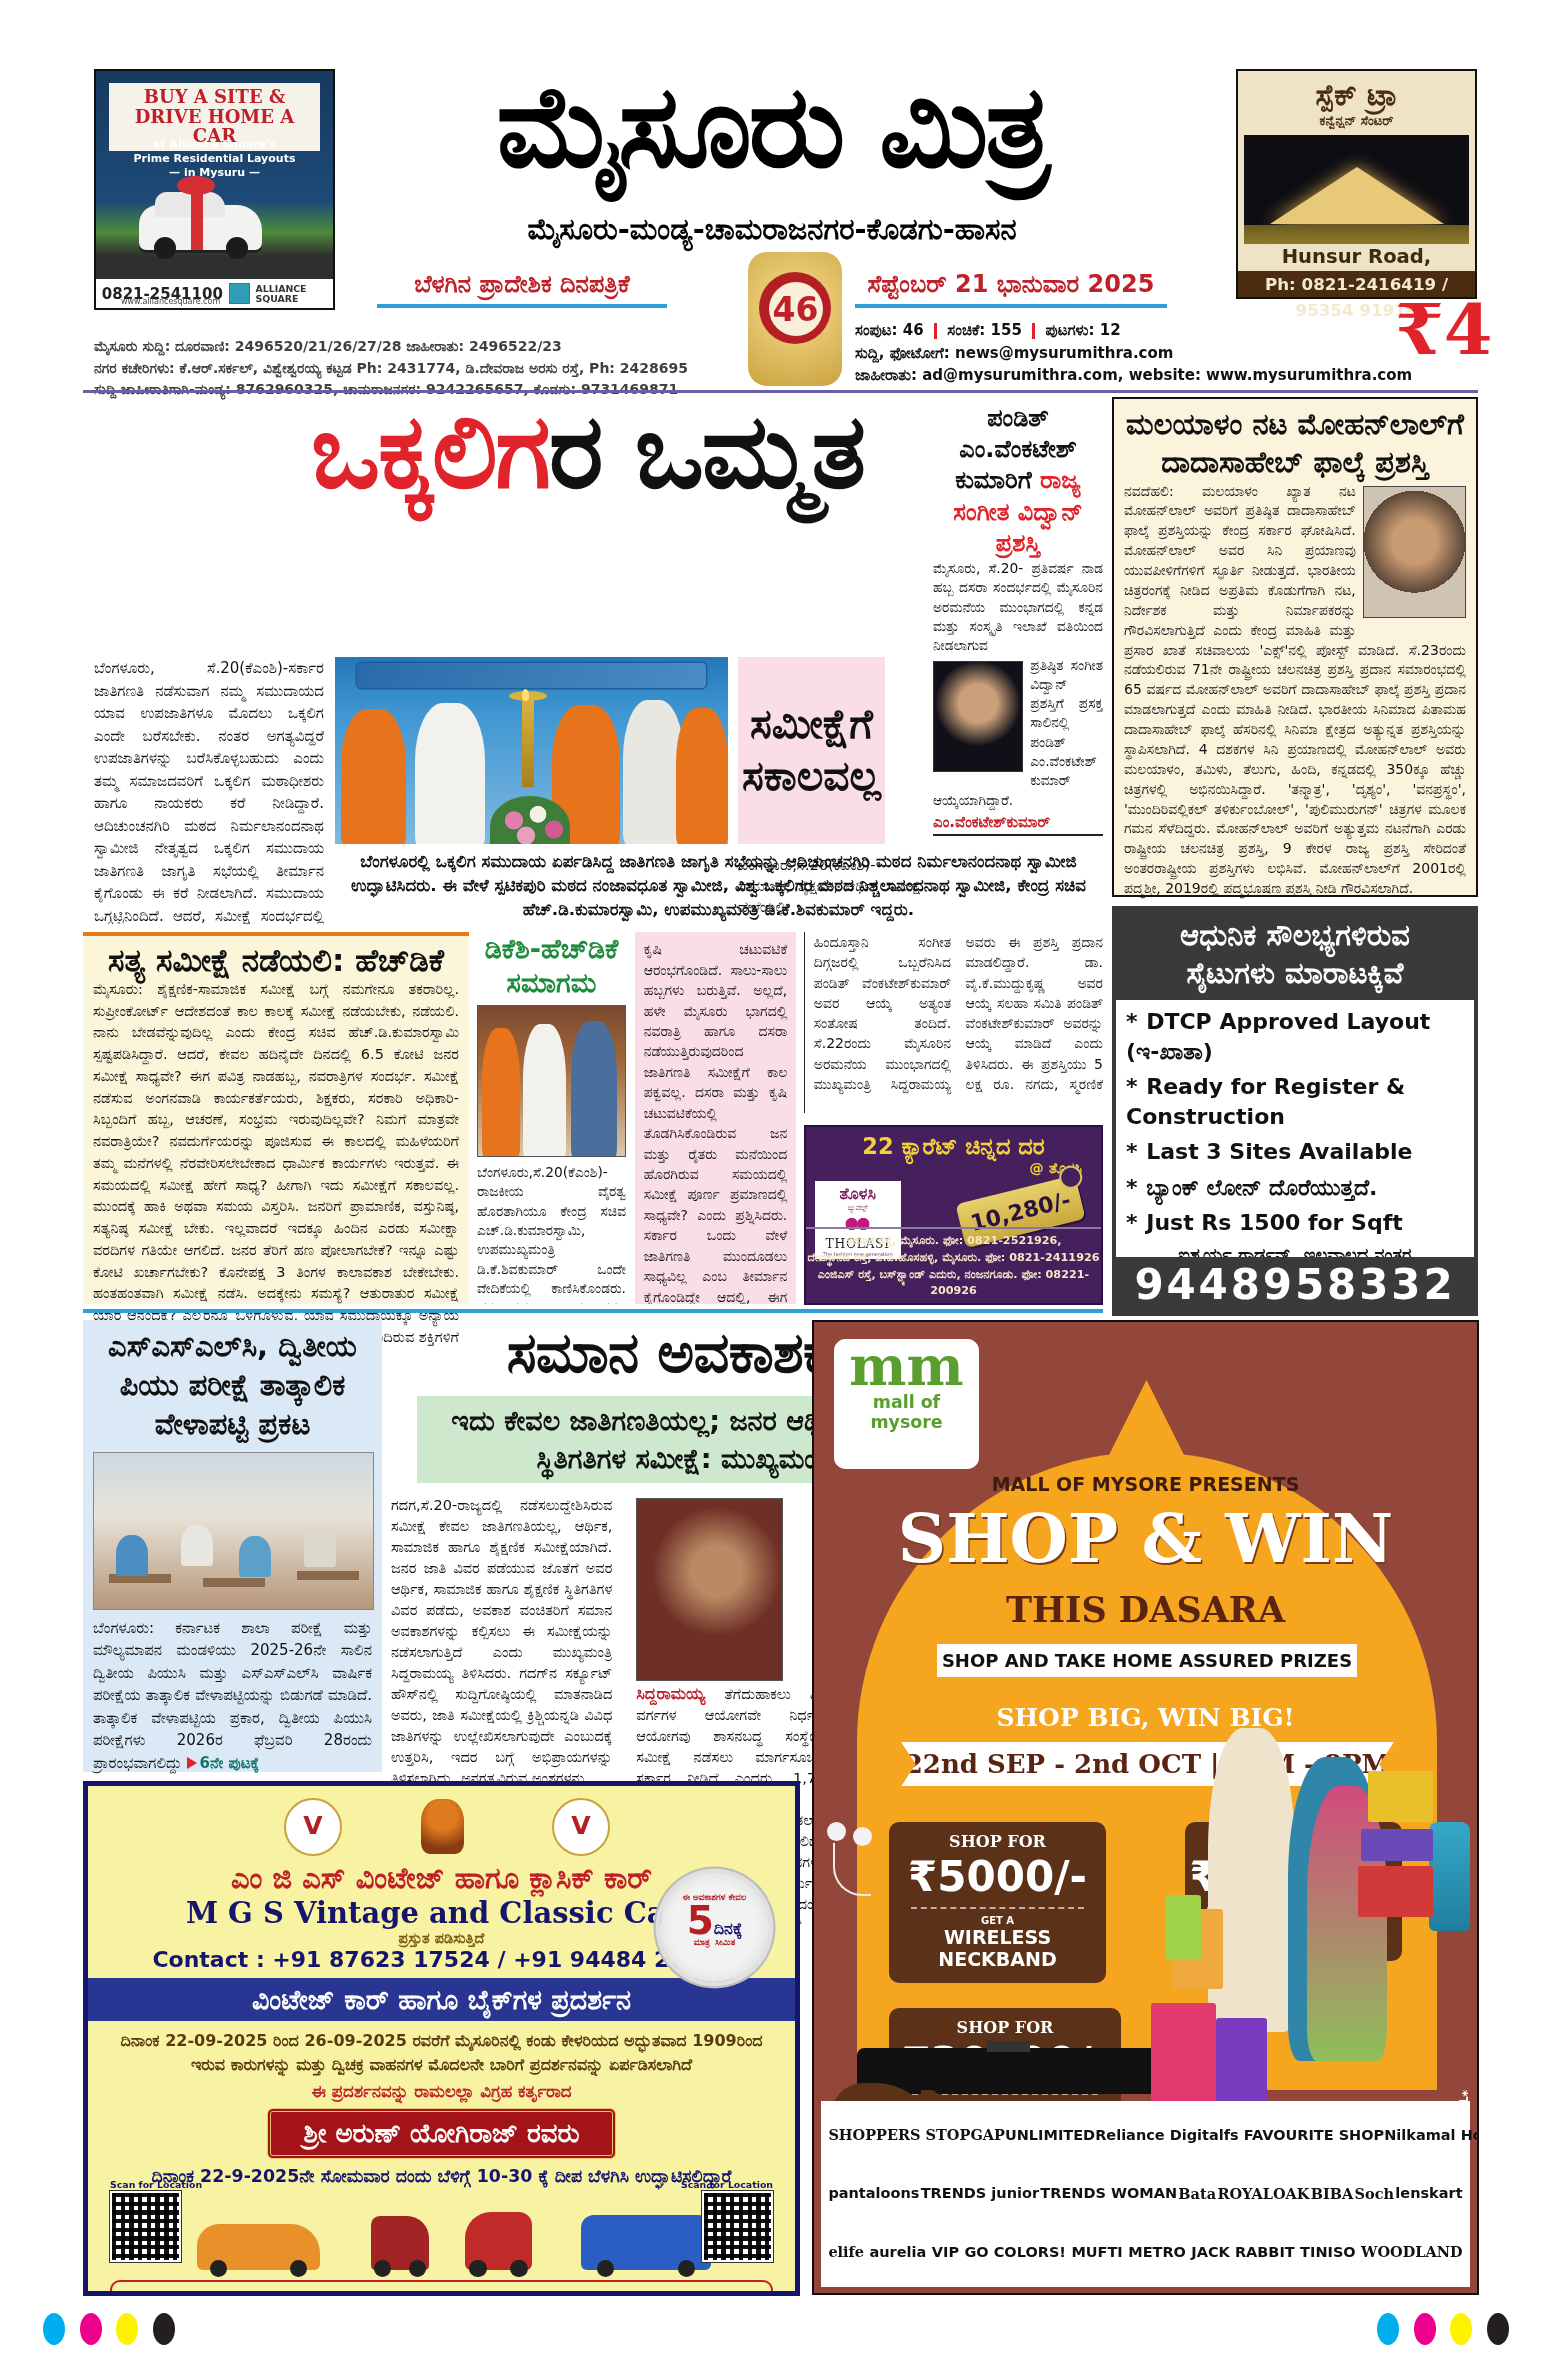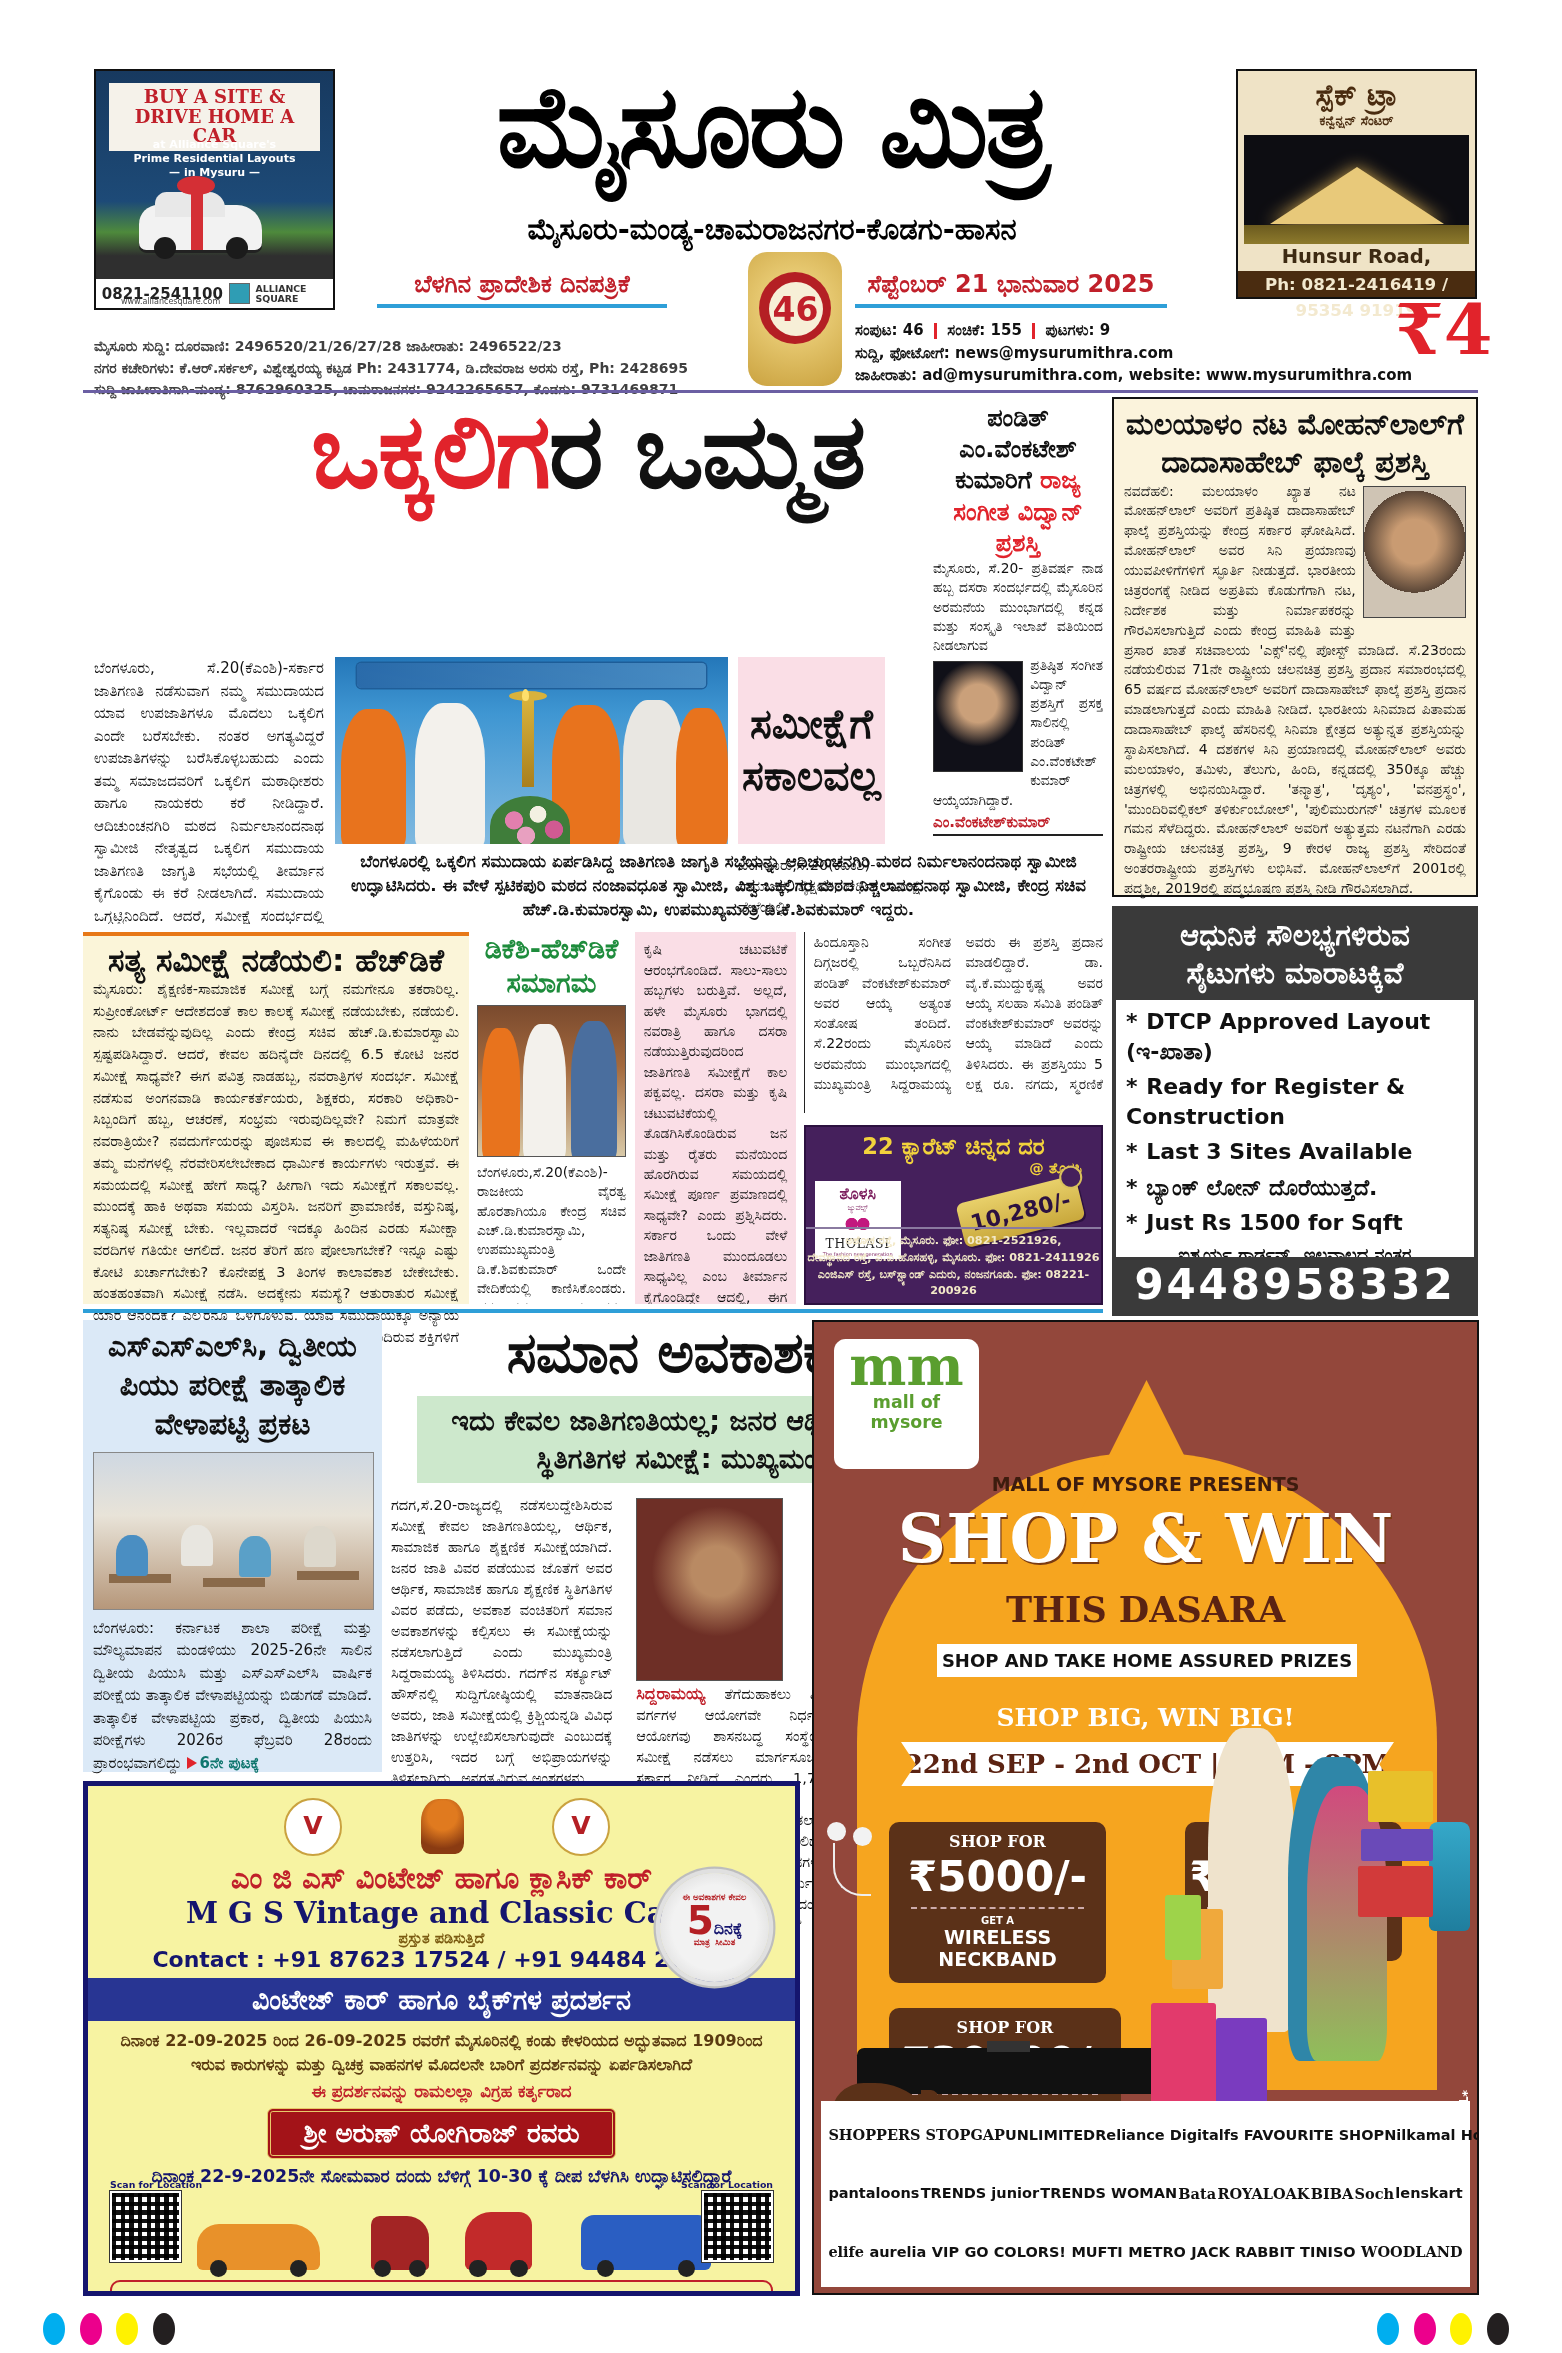--- a/index.html
+++ b/index.html
@@ -247,21 +247,21 @@
   </div>
   <div class="abs price4">₹4</div>
 
   <div class="abs info-left">
     <div>ಮೈಸೂರು ಸುದ್ದಿ: ದೂರವಾಣಿ: 2496520/21/26/27/28 ಜಾಹೀರಾತು: 2496522/23</div>
     <div>ನಗರ ಕಚೇರಿಗಳು: ಕೆ.ಆರ್.ಸರ್ಕಲ್, ವಿಶ್ವೇಶ್ವರಯ್ಯ ಕಟ್ಟಡ Ph: 2431774, ಡಿ.ದೇವರಾಜ ಅರಸು ರಸ್ತೆ, Ph: 2428695</div>
     <div>ಸುದ್ದಿ ಜಾಹೀರಾತಿಗಾಗಿ-ಮಂಡ್ಯ: 8762960325, ಚಾಮರಾಜನಗರ: 9242265657, ಕೊಡಗು: 9731469871</div>
   </div>
   <div class="abs info-right">
     <div class="vol-row">
-      <span>ಸಂಪುಟ: 46</span><span class="sep"></span><span>ಸಂಚಿಕೆ: 155</span><span class="sep"></span><span>ಪುಟಗಳು: 9</span>
+      <span>ಸಂಪುಟ: 46</span><span class="sep"></span><span>ಸಂಚಿಕೆ: 155</span><span class="sep"></span><span>ಪುಟಗಳು: 12</span>
     </div>
     <div>ಸುದ್ದಿ, ಫೋಟೋಗೆ: news@mysurumithra.com</div>
     <div>ಜಾಹೀರಾತು: ad@mysurumithra.com, website: www.mysurumithra.com</div>
   </div>
   <div class="abs rule-purple"></div>
 
   <div class="abs lead-head">
     <span class="red">ಒಕ್ಕಲಿಗ</span><span>ರ ಒಮ್ಮತ</span>
   </div>
 

